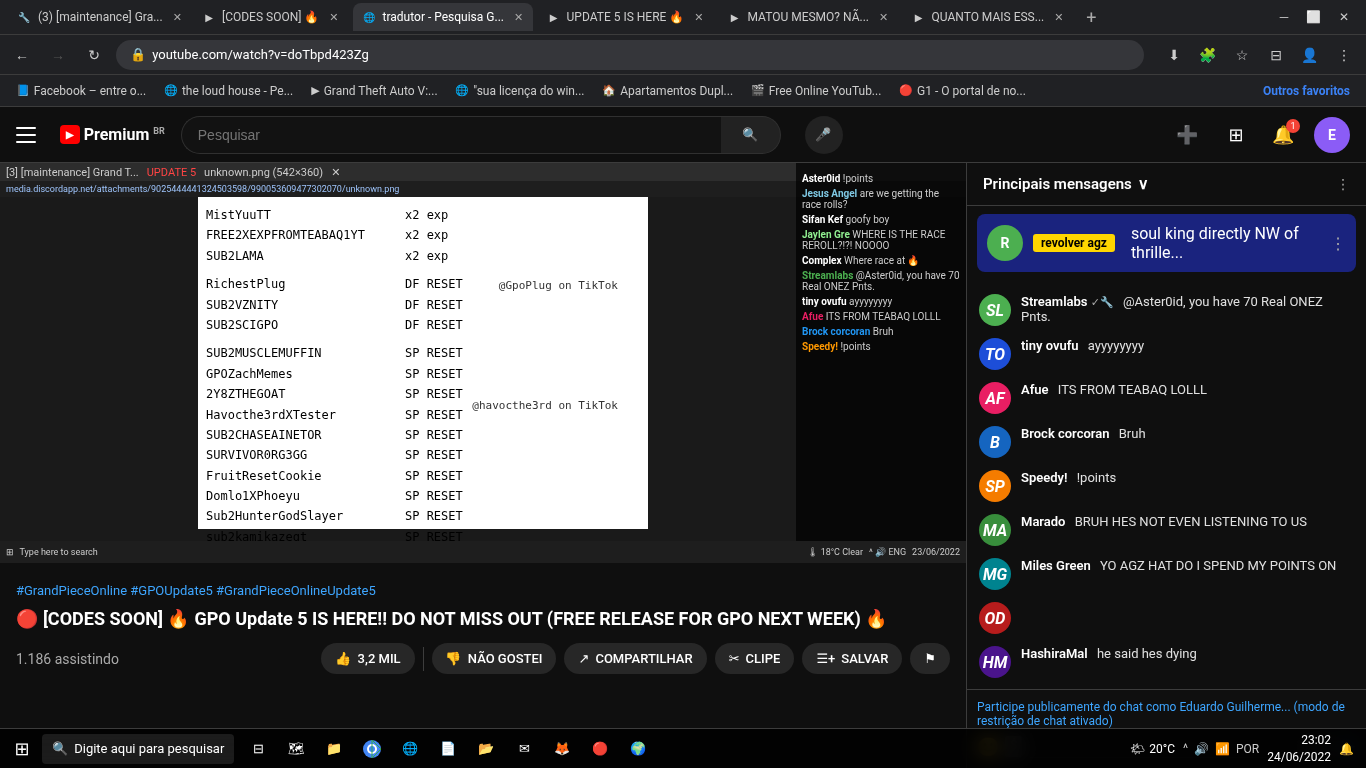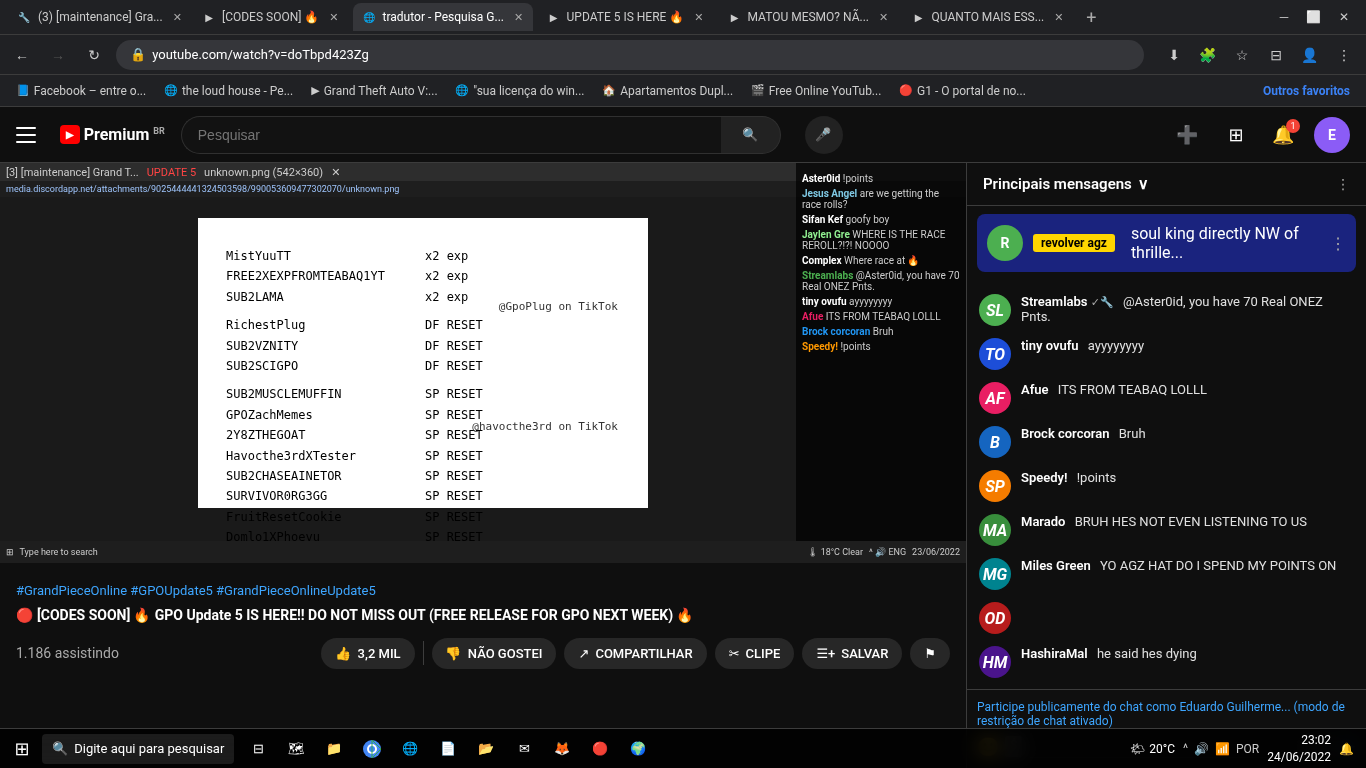--- a/index.html
+++ b/index.html
@@ -45,21 +45,21 @@
     
     .main-layout { display: flex; height: calc(768px - 35px - 40px - 32px - 56px); }
 
     
     .video-section { flex: 1; overflow-y: auto; padding: 0; background: #0f0f0f; }
     .video-player { width: 100%; height: 400px; background: #000; position: relative; overflow: hidden; }
 
     
     .video-info { padding: 20px 16px; }
     .video-hashtags { color: #3ea6ff; font-size: 13px; margin-bottom: 8px; cursor: pointer; }
-    .video-title { font-size: 14px; font-weight: bold; color: #fff; line-height: 1.4; margin-bottom: 12px; }
+    .video-title { font-size: 18px; font-weight: bold; color: #fff; line-height: 1.4; margin-bottom: 12px; }
     .video-meta { display: flex; align-items: center; gap: 12px; }
     .video-views { color: #aaa; font-size: 14px; }
     .video-actions { display: flex; align-items: center; gap: 8px; margin-left: auto; }
     .action-btn { display: flex; align-items: center; gap: 6px; padding: 8px 14px; background: #272727; border-radius: 20px; cursor: pointer; color: #fff; font-size: 13px; font-weight: 500; }
     .action-divider { width: 1px; height: 24px; background: #3d3d3d; }
 
     
     .chat-section { width: 400px; background: #0f0f0f; border-left: 1px solid #3c3c3c; display: flex; flex-direction: column; }
     .chat-header { padding: 12px 16px; border-bottom: 1px solid #3c3c3c; display: flex; align-items: center; justify-content: space-between; }
     .chat-header-title { font-size: 15px; font-weight: 600; display: flex; align-items: center; gap: 6px; }
@@ -98,21 +98,21 @@
     .taskbar-search { display: flex; align-items: center; background: rgba(255,255,255,0.1); border-radius: 4px; padding: 4px 10px; gap: 6px; height: 30px; cursor: text; }
     .taskbar-apps { display: flex; align-items: center; gap: 2px; margin-left: 4px; }
     .taskbar-app { width: 36px; height: 36px; display: flex; align-items: center; justify-content: center; cursor: pointer; border-radius: 4px; }
     .taskbar-right { margin-left: auto; display: flex; align-items: center; gap: 8px; padding-right: 8px; }
     .taskbar-sys { display: flex; align-items: center; gap: 6px; color: #ccc; font-size: 12px; }
     .taskbar-time { text-align: right; color: #fff; font-size: 12px; line-height: 1.4; }
     .taskbar-weather { display: flex; align-items: center; gap: 4px; color: #fff; font-size: 12px; }
 
     
     .video-mock { width: 100%; height: 100%; background: #1a1a1a; display: flex; align-items: center; justify-content: center; position: relative; overflow: hidden; }
-    .video-content-area { background: #fff; color: #000; width: 450px; height: 290px; padding: 28px; font-family: monospace; font-size: 12px; line-height: 1.7; position: relative; left: -60px; }
+    .video-content-area { background: #fff; color: #000; width: 450px; height: 332px; padding: 8px; font-family: monospace; font-size: 12px; line-height: 1.7; position: relative; left: -60px; }
     .video-chat-overlay { position: absolute; right: 0; top: 0; width: 170px; height: 100%; background: rgba(0,0,0,0.7); padding: 10px 6px; font-size: 10px; overflow: hidden; }
     .overlay-msg { margin-bottom: 4px; }
     .overlay-name { color: #fff; font-weight: bold; }
     .overlay-text { color: #ccc; }
 
     
     ::-webkit-scrollbar { width: 6px; }
     ::-webkit-scrollbar-track { background: transparent; }
     ::-webkit-scrollbar-thumb { background: #555; border-radius: 3px; }
   </style>

